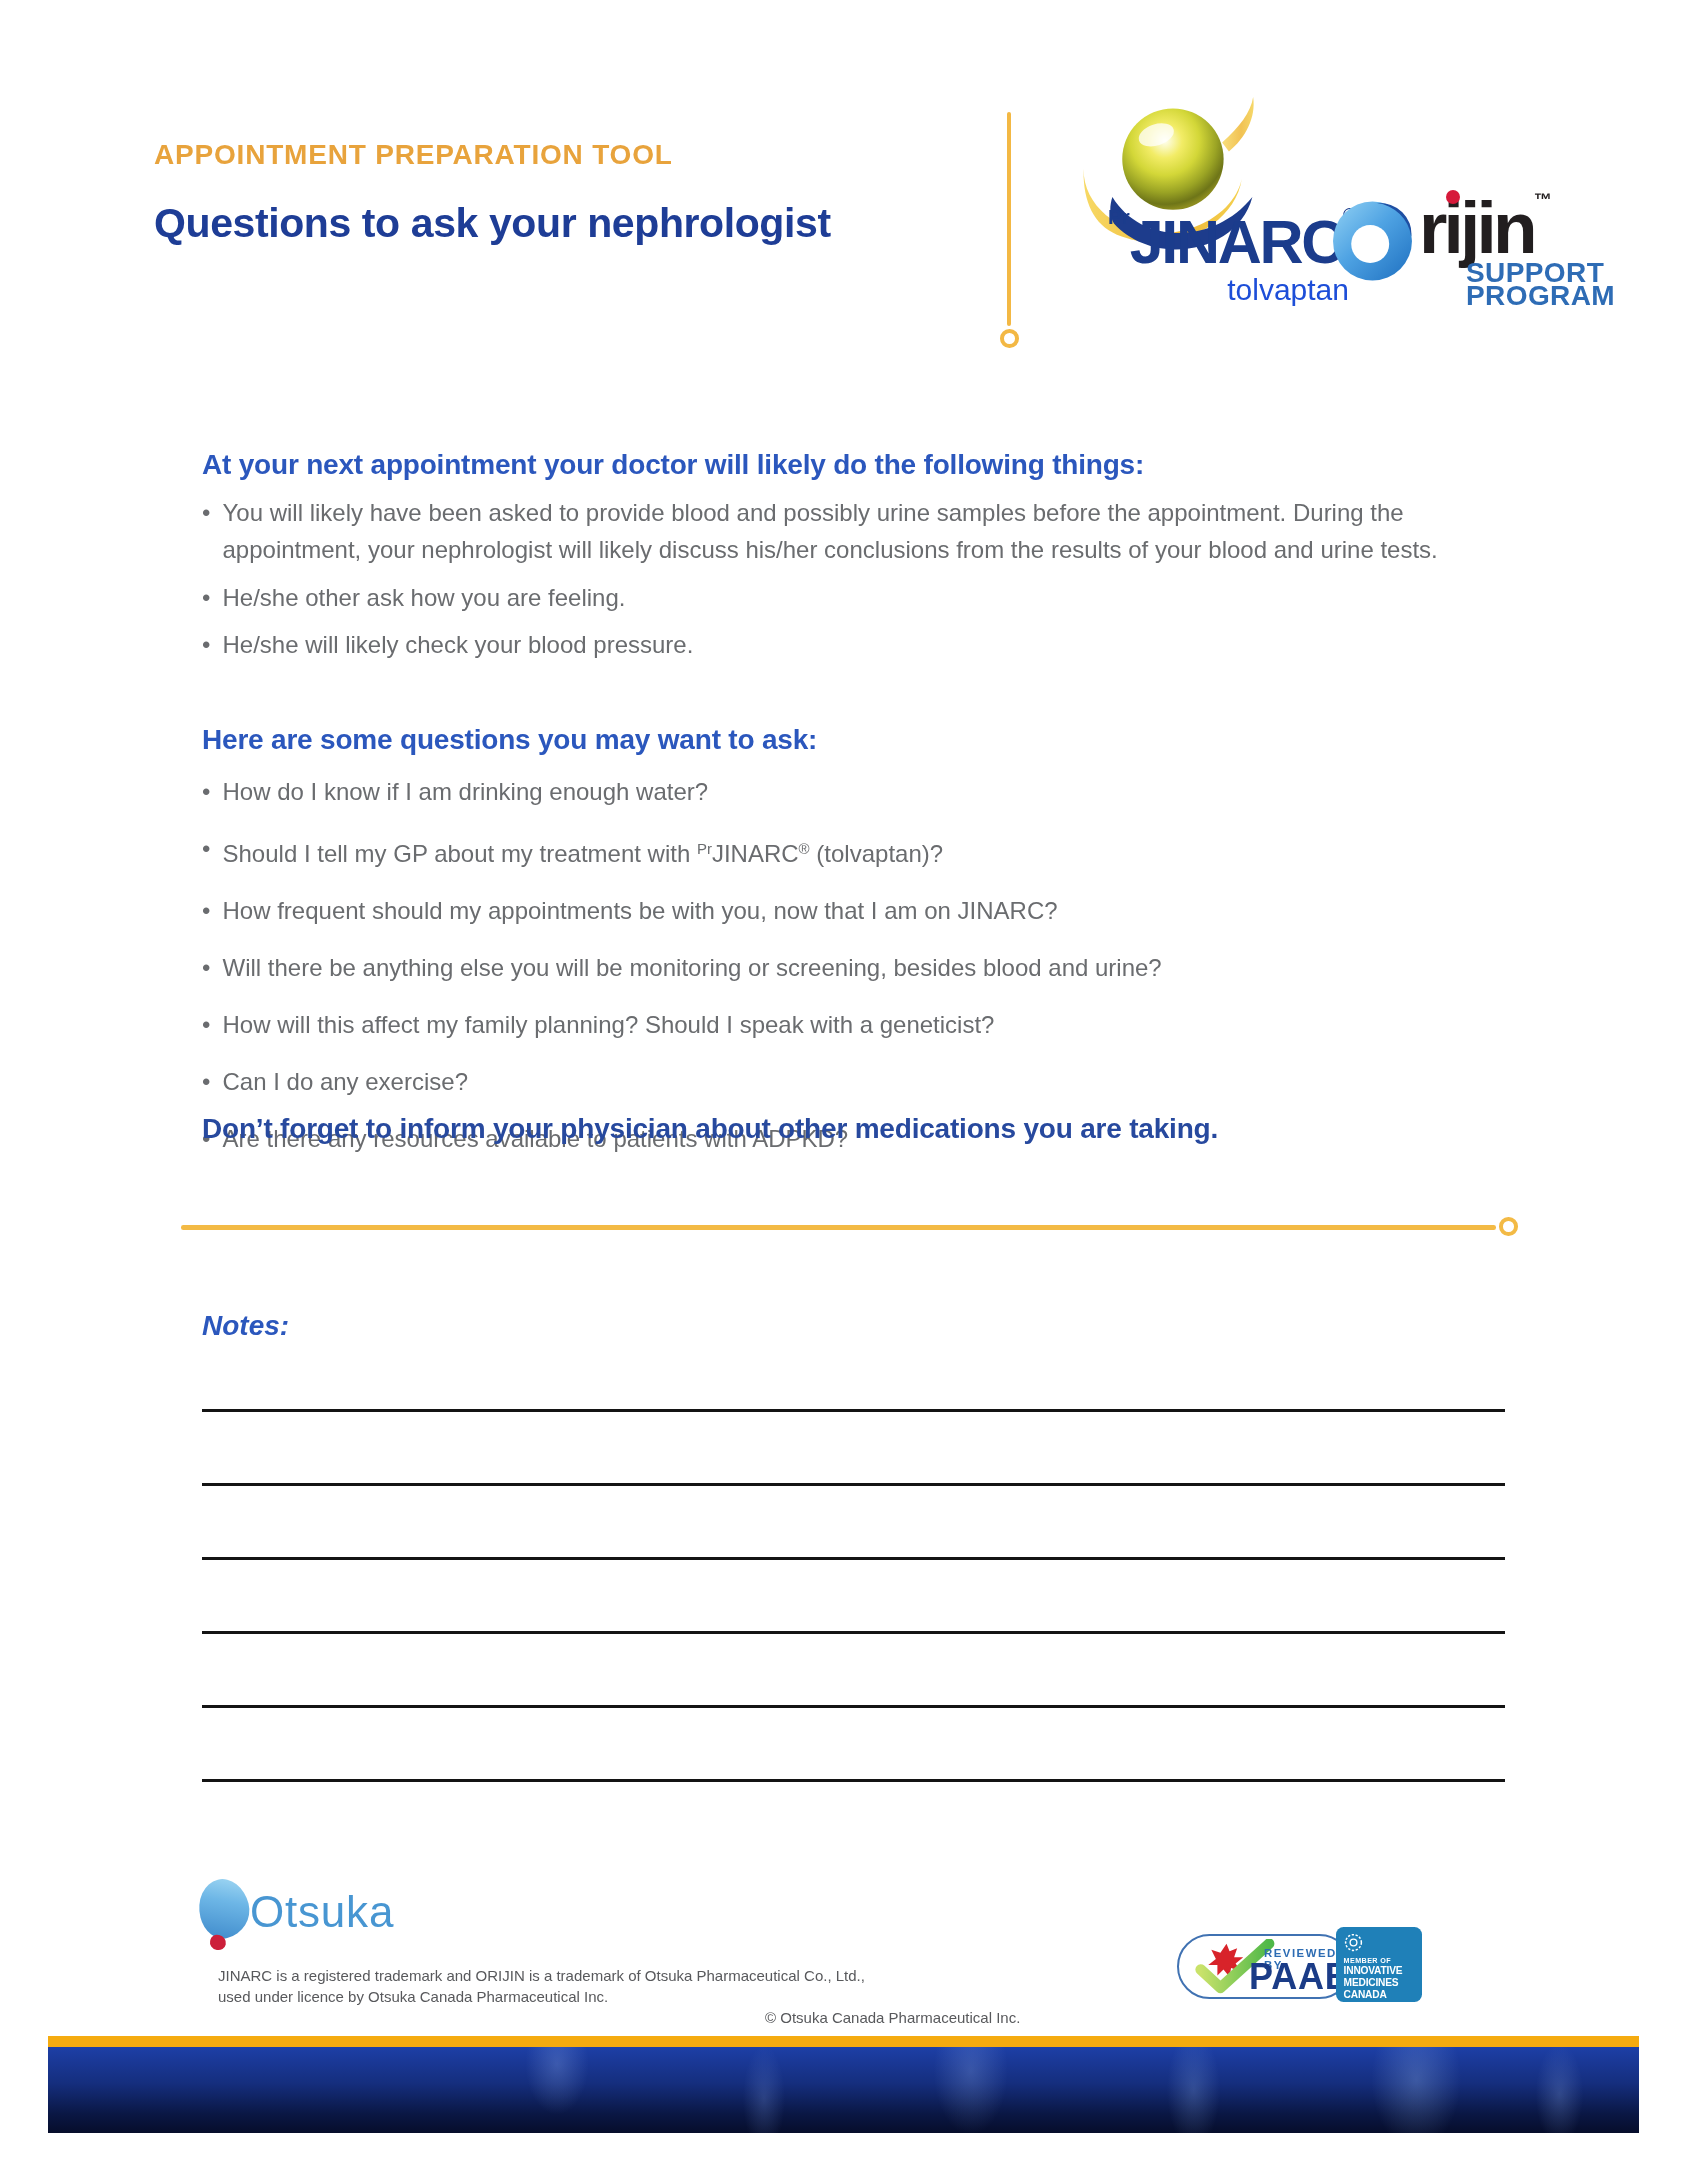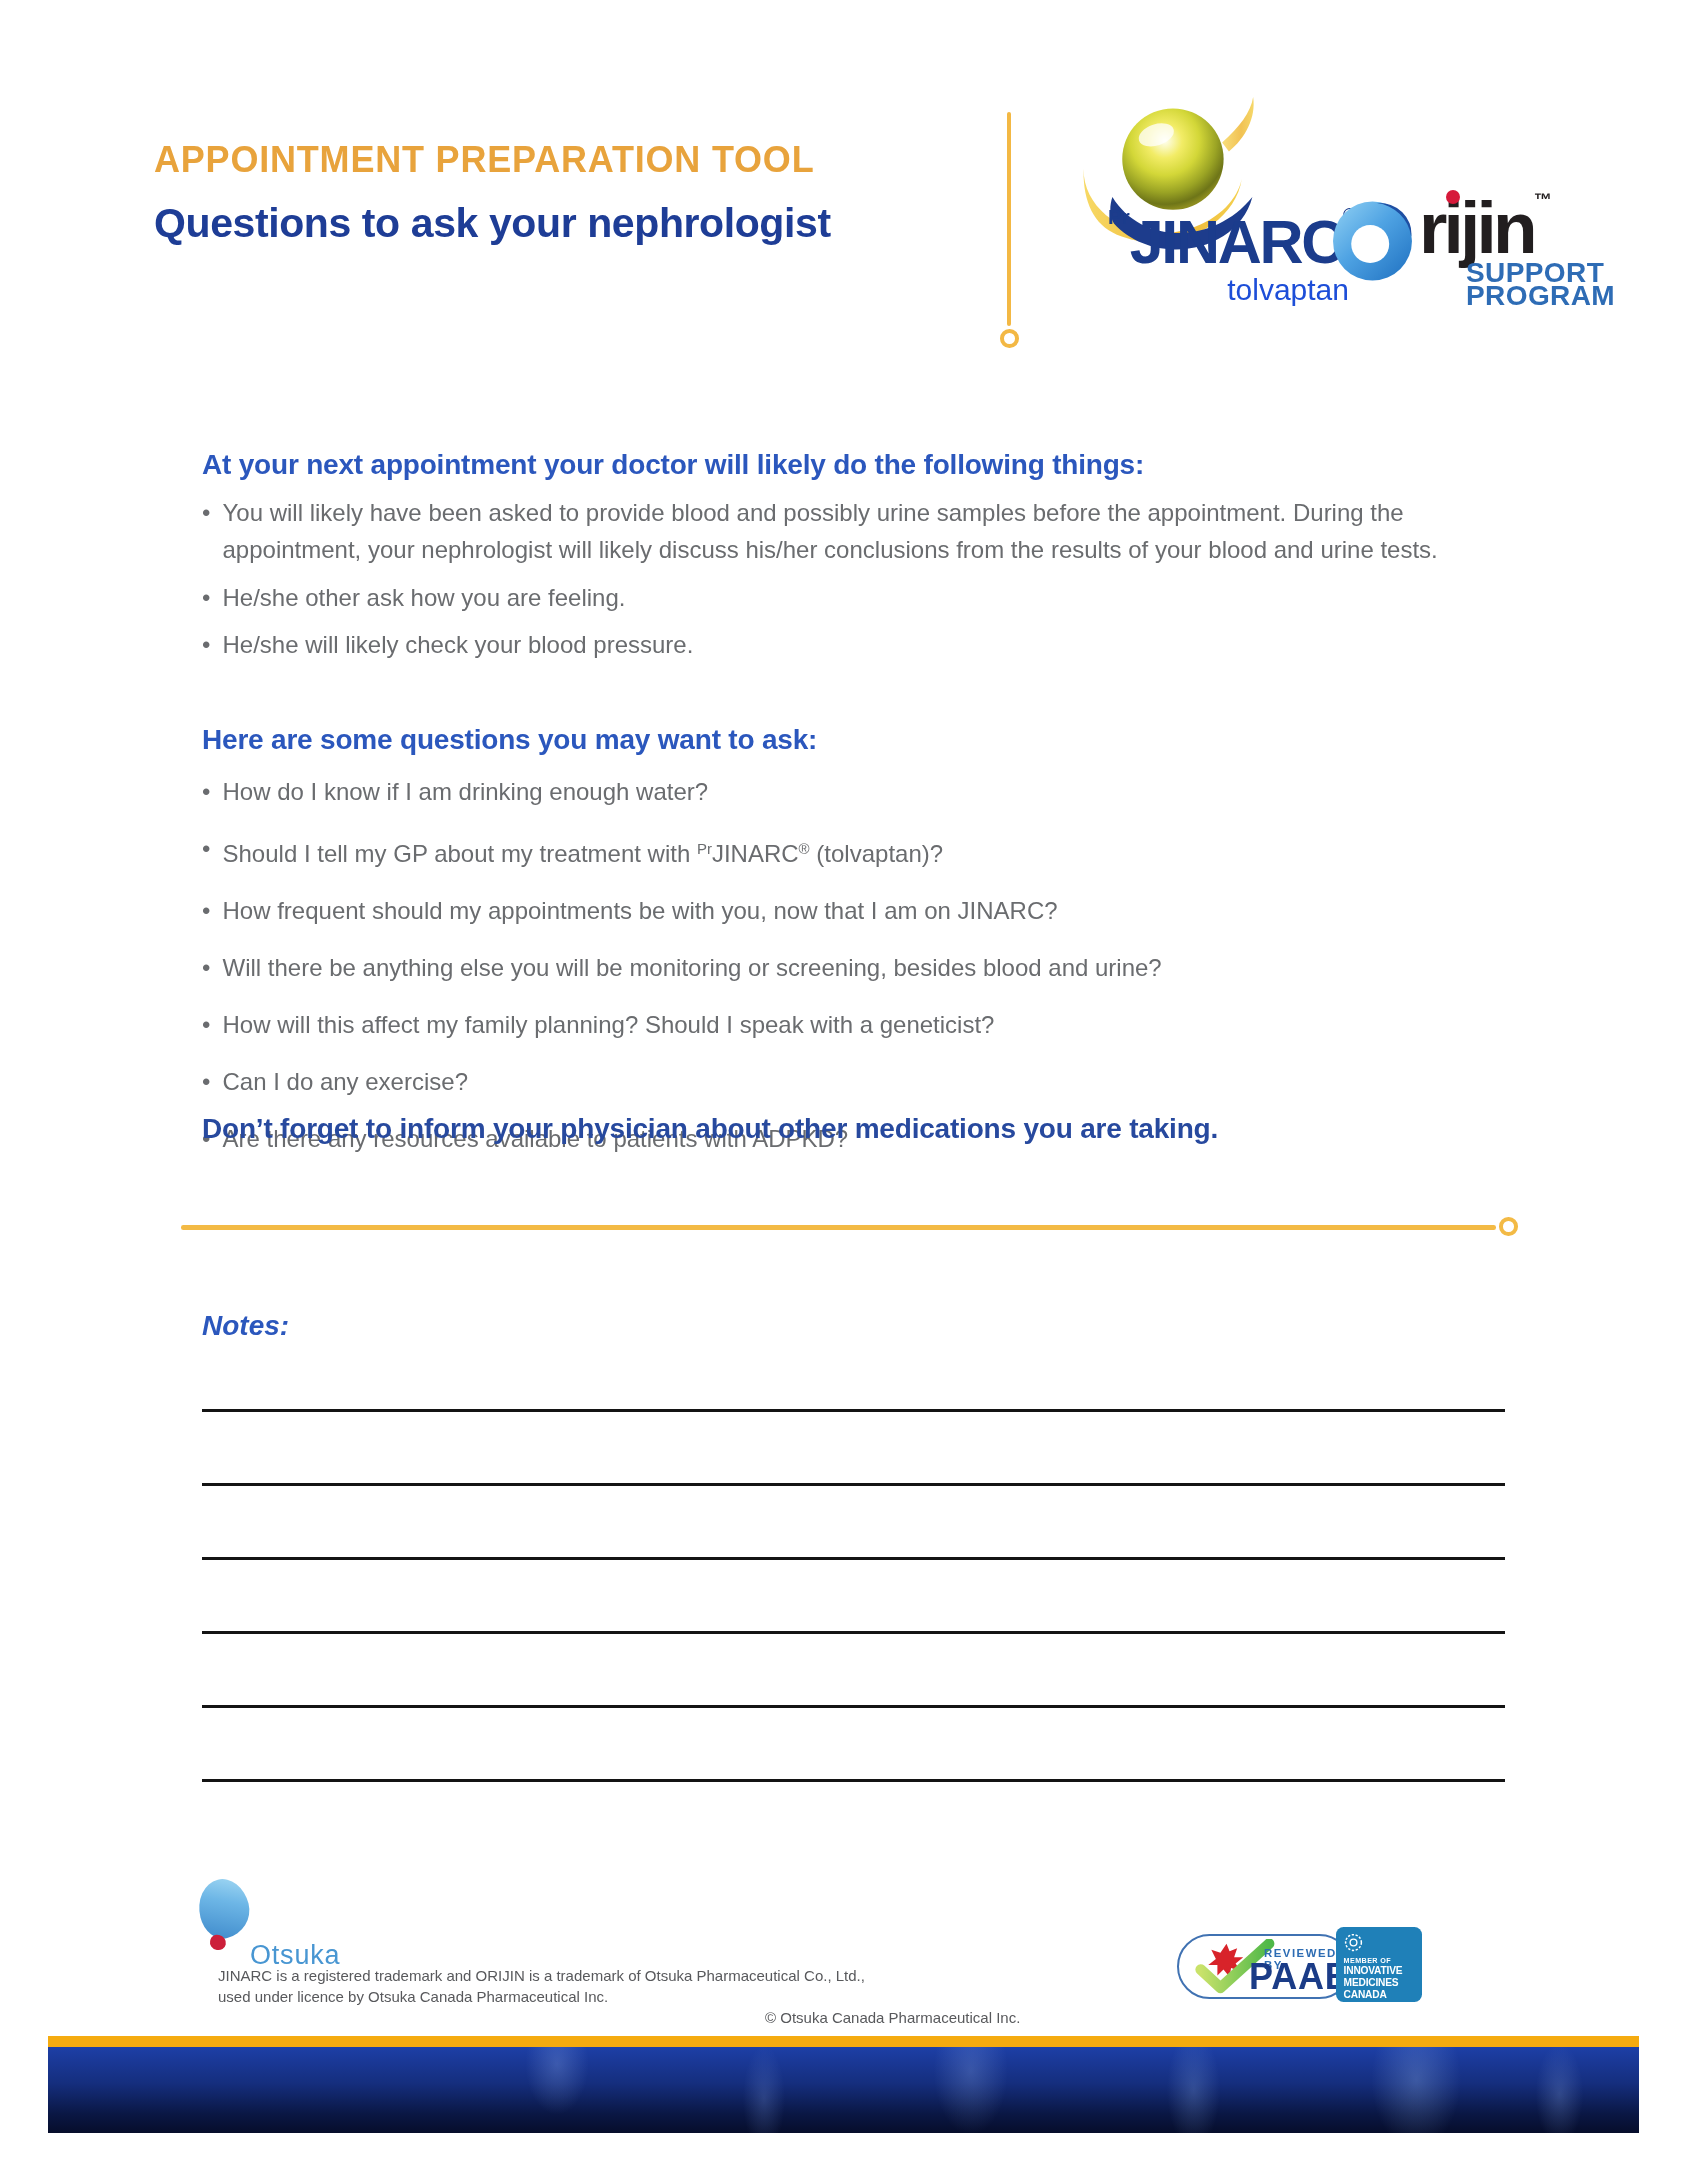--- a/index.html
+++ b/index.html
@@ -3,21 +3,21 @@
 <meta charset="utf-8">
 <style>
   html,body{margin:0;padding:0;background:#ffffff;}
   #page{
     position:relative;width:1687px;height:2183px;background:#ffffff;overflow:hidden;
     font-family:"Liberation Sans",sans-serif;
   }
   .abs{position:absolute;}
 
   
-  .eyebrow{left:154px;top:139px;font-size:36px;font-weight:bold;color:#E8A33C;letter-spacing:0.8px;}
+  .eyebrow{left:154px;top:139px;font-size:28px;font-weight:bold;color:#E8A33C;letter-spacing:0.8px;}
   .doc-title{left:154px;top:196px;font-size:41px;font-weight:bold;color:#1E3D96;line-height:55px;letter-spacing:-0.4px;}
   .v-divider{left:1007px;top:112px;width:3.8px;height:214px;background:#F3B844;border-radius:2.3px;}
   .v-divider-ring{left:1000px;top:329px;width:10.6px;height:10.6px;border:4.5px solid #F3B844;border-radius:50%;background:#fff;}
 
   
   .jinarc-emblem{left:1067px;top:83px;width:227px;height:190px;}
   .jinarc-wordmark{left:1060px;top:206px;width:241px;color:#1B3C8C;line-height:1;margin-left:48px;}
   .jinarc-pr{font-size:20.5px;font-weight:bold;vertical-align:39px;letter-spacing:0;}
   .jinarc-name{font-size:61px;font-weight:bold;letter-spacing:-2.3px;}
   .jinarc-reg{font-size:18px;font-weight:bold;vertical-align:42px;}
@@ -49,21 +49,21 @@
   .h-rule-ring{left:1499px;top:1217px;width:10.6px;height:10.6px;border:4.5px solid #F3BA45;border-radius:50%;background:#fff;}
 
   .notes-label{left:202px;top:1310px;font-size:28px;font-weight:bold;color:#2B57BD;font-style:italic;}
   .notes-lines{left:202px;top:1409px;width:1303px;}
   .note-line{height:0;border-top:3px solid #141414;margin-bottom:71px;}
 
   
   .otsuka-blob{left:199px;top:1879px;width:50px;height:59px;border-radius:52% 48% 58% 42% / 55% 52% 48% 45%;
     transform:rotate(-14deg);background:linear-gradient(205deg,#A8DCF5 0%,#6DB6E6 40%,#3B87C9 100%);}
   .otsuka-dot{left:210px;top:1935px;width:16px;height:15px;border-radius:45% 55% 50% 50%;background:#CC1F3A;transform:rotate(12deg);}
-  .otsuka-word{left:250px;top:1940px;font-size:27px;color:#4896D2;letter-spacing:0.8px;text-align:center;}
+  .otsuka-word{left:250px;top:1887px;font-size:44px;color:#4896D2;letter-spacing:0.8px;text-align:center;}
 
   .legal{font-size:15px;color:#58595C;line-height:21px;margin-left:16px;}
   .legal-left{left:202px;top:1965px;}
   .legal-right{left:749px;top:1965px;white-space:pre-wrap;}
 
   .paab-badge{left:1177px;top:1934px;width:171px;height:61px;background:#fff;border:2.3px solid #4072B2;border-radius:33px;}
   .paab-reviewed{position:absolute;left:85px;top:11.4px;font-size:11.4px;font-weight:bold;color:#2D6CB3;letter-spacing:1.5px;}
   .paab-name{position:absolute;left:70px;top:20px;font-size:36px;font-weight:bold;color:#1B3C87;letter-spacing:0.8px;}
   .paab-art{position:absolute;left:7.6px;top:3px;}
 

